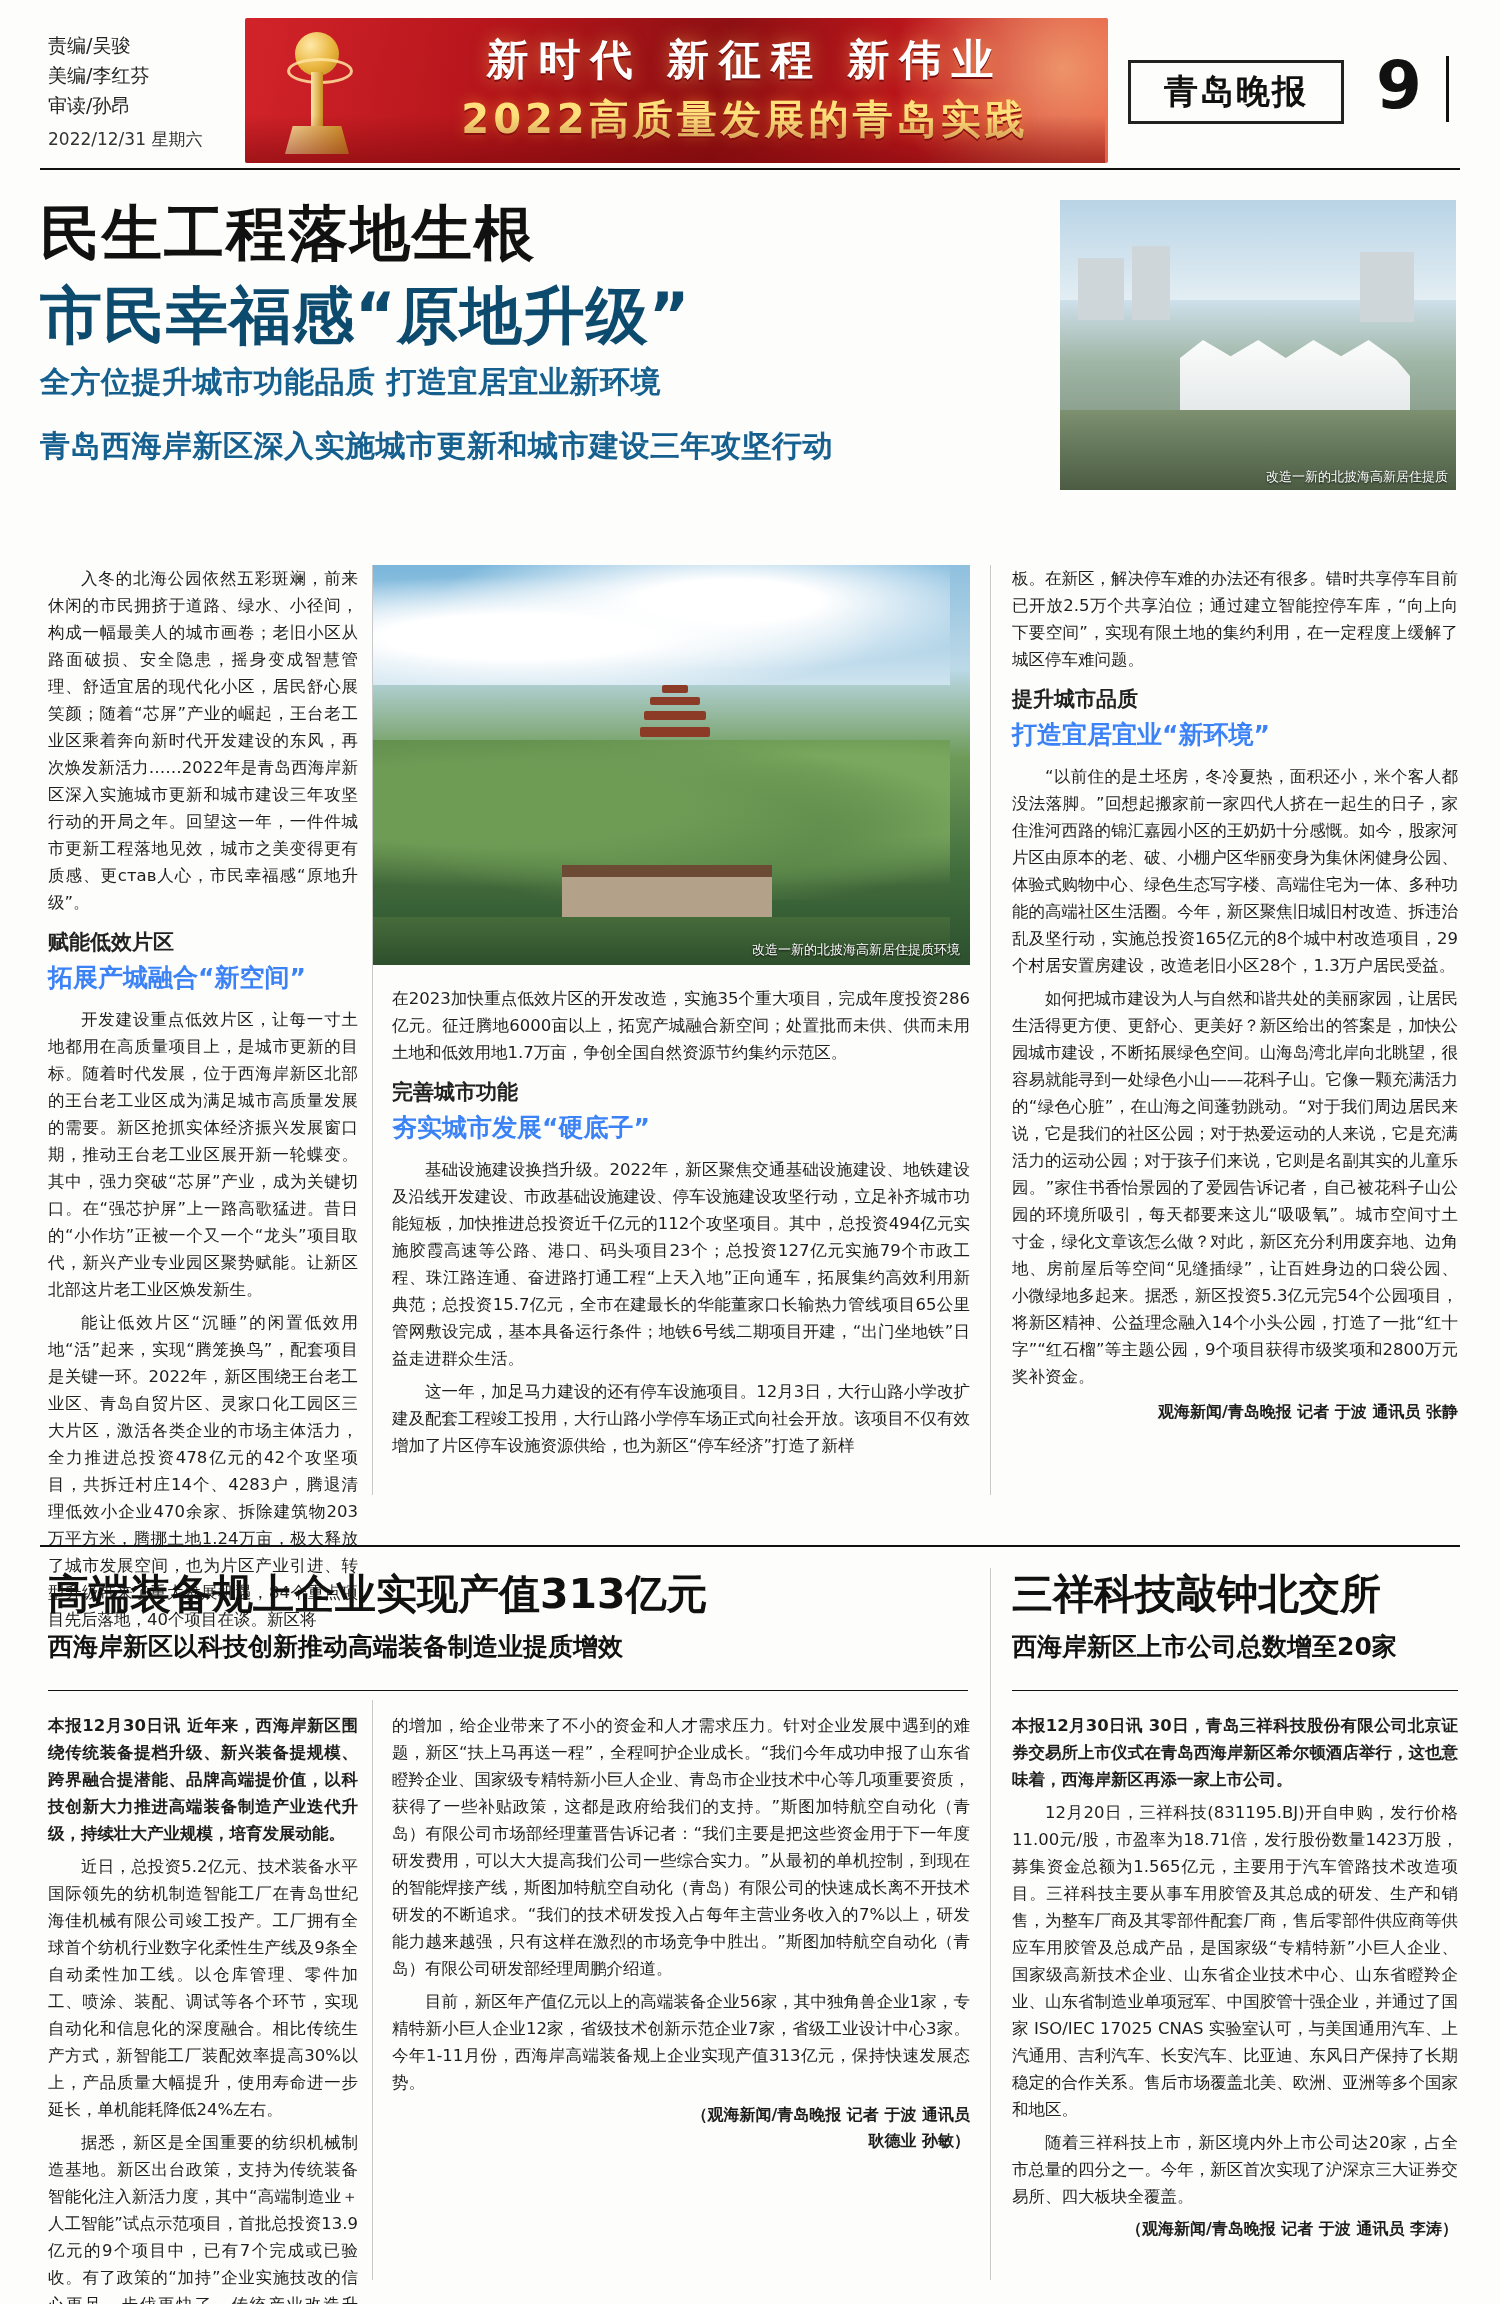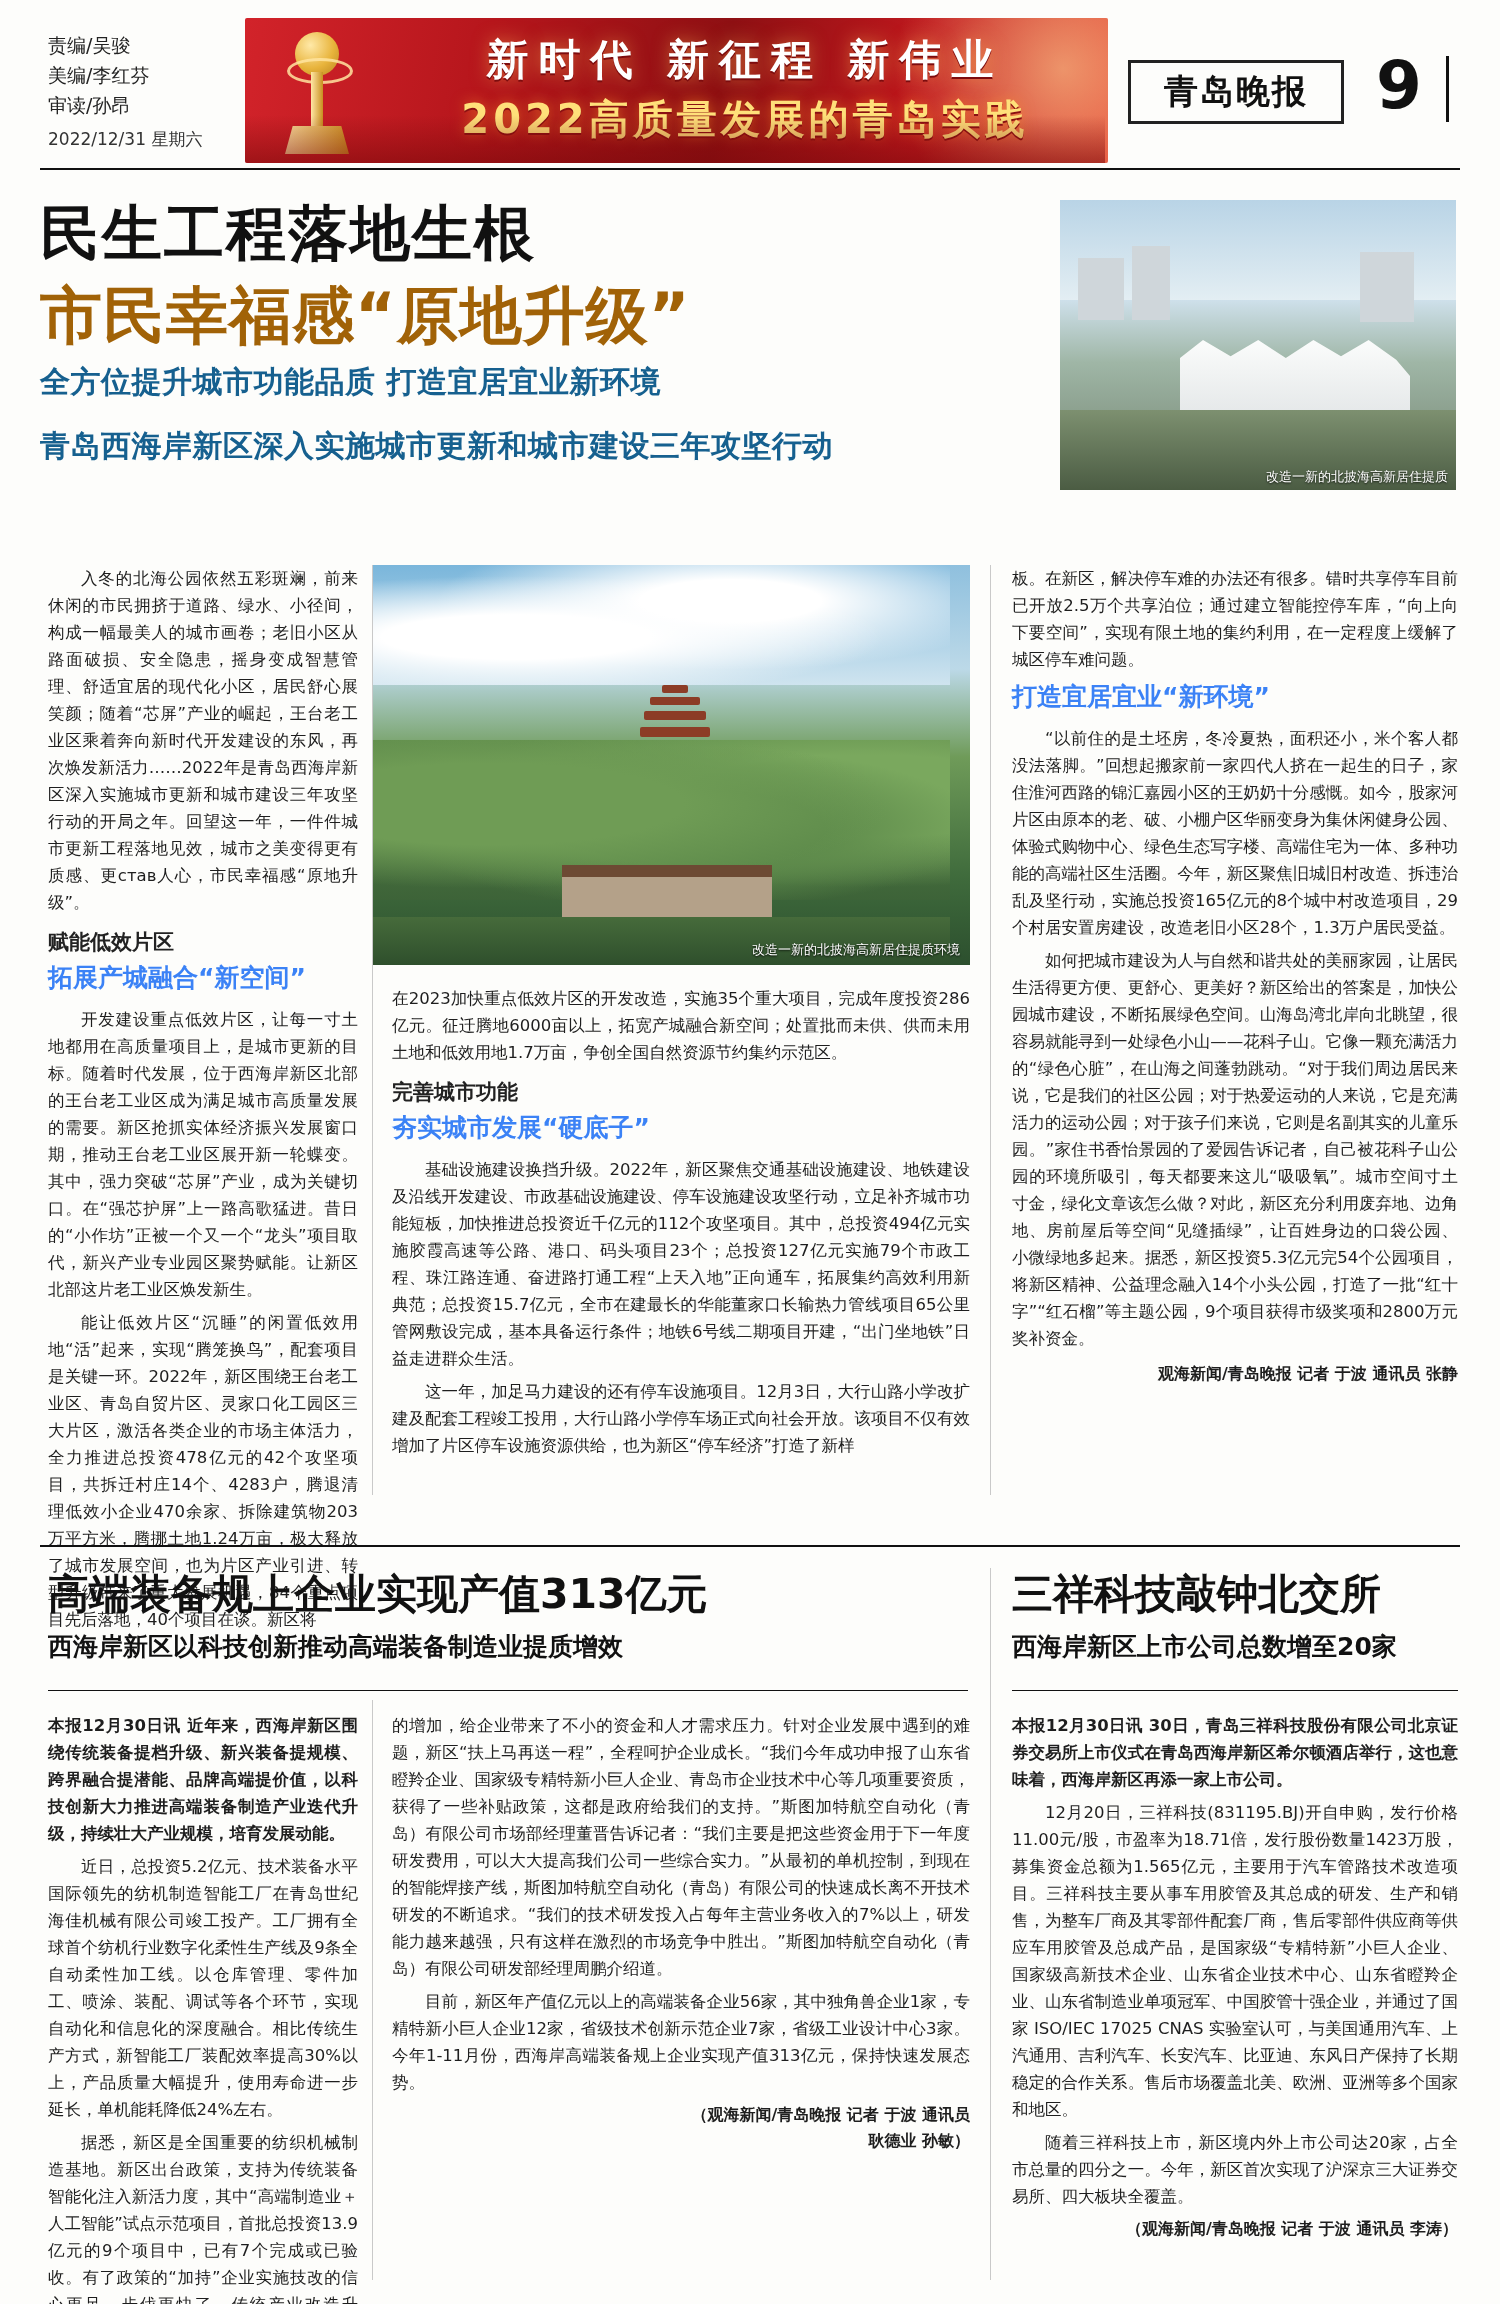--- a/index.html
+++ b/index.html
@@ -33,21 +33,21 @@
   .mh-right{position:absolute;left:1128px;top:52px;width:330px;height:76px;}
   .paper-name{position:absolute;left:0;top:8px;width:210px;height:58px;border:3px solid #222;
     display:flex;align-items:center;justify-content:center;font-weight:bold;font-size:34px;letter-spacing:2px;color:#111;}
   .page-no{position:absolute;left:248px;top:-2px;font-weight:bold;font-size:66px;color:#111;line-height:72px;}
   .mh-right .vbar{position:absolute;left:318px;top:4px;width:3px;height:66px;background:#111;}
   .mh-rule{position:absolute;left:40px;top:168px;width:1420px;height:2px;background:#111;}
 
   
   .head-wrap{position:absolute;left:40px;top:196px;width:930px;}
   .h1{font-size:60px;font-weight:bold;letter-spacing:2px;color:#111;line-height:74px;}
-  .h2{font-size:62px;font-weight:bold;letter-spacing:1px;color:#a16207;line-height:80px;margin-top:6px;}
+  .h2{font-size:62px;font-weight:bold;letter-spacing:1px;color:#0c4a6e;line-height:80px;margin-top:6px;}
   .sub{margin-top:16px;font-size:30px;line-height:48px;color:#16608f;font-weight:bold;letter-spacing:.5px;}
 
   
   .photo{position:absolute;overflow:hidden;}
   .cap{position:absolute;bottom:4px;right:8px;font-size:13px;color:#fff;text-shadow:0 1px 2px rgba(0,0,0,.8);}
   .ph-top{left:1060px;top:200px;width:396px;height:290px;
     background:linear-gradient(to bottom,#bcd7e8 0%,#cfe1ec 34%,#9fb6a6 56%,#6f7f6b 100%);}
   .ph-top .sky{position:absolute;left:0;top:0;width:400px;height:100px;background:linear-gradient(to bottom,#b9d4e6,#e3eef3);}
   .ph-top .bldg{position:absolute;background:#cfd6da;}
   .ph-top .letters{position:absolute;left:120px;top:140px;width:230px;height:90px;
@@ -169,20 +169,21 @@
   <div class="col" style="left:392px;top:985px;width:578px;">
     <p>在2023加快重点低效片区的开发改造，实施35个重大项目，完成年度投资286亿元。征迁腾地6000亩以上，拓宽产城融合新空间；处置批而未供、供而未用土地和低效用地1.7万亩，争创全国自然资源节约集约示范区。</p>
     <div class="sh1">完善城市功能</div>
     <div class="sh2">夯实城市发展“硬底子”</div>
     <p class="ind">基础设施建设换挡升级。2022年，新区聚焦交通基础设施建设、地铁建设及沿线开发建设、市政基础设施建设、停车设施建设攻坚行动，立足补齐城市功能短板，加快推进总投资近千亿元的112个攻坚项目。其中，总投资494亿元实施胶霞高速等公路、港口、码头项目23个；总投资127亿元实施79个市政工程、珠江路连通、奋进路打通工程“上天入地”正向通车，拓展集约高效利用新典范；总投资15.7亿元，全市在建最长的华能董家口长输热力管线项目65公里管网敷设完成，基本具备运行条件；地铁6号线二期项目开建，“出门坐地铁”日益走进群众生活。</p>
     <p class="ind">这一年，加足马力建设的还有停车设施项目。12月3日，大行山路小学改扩建及配套工程竣工投用，大行山路小学停车场正式向社会开放。该项目不仅有效增加了片区停车设施资源供给，也为新区“停车经济”打造了新样</p>
   </div>
 
   <div class="col" style="left:1012px;top:565px;width:446px;">
     <p>板。在新区，解决停车难的办法还有很多。错时共享停车目前已开放2.5万个共享泊位；通过建立智能控停车库，“向上向下要空间”，实现有限土地的集约利用，在一定程度上缓解了城区停车难问题。</p>
+    <div class="sh1">提升城市品质</div>
     <div class="sh2">打造宜居宜业“新环境”</div>
     <p class="ind">“以前住的是土坯房，冬冷夏热，面积还小，米个客人都没法落脚。”回想起搬家前一家四代人挤在一起生的日子，家住淮河西路的锦汇嘉园小区的王奶奶十分感慨。如今，股家河片区由原本的老、破、小棚户区华丽变身为集休闲健身公园、体验式购物中心、绿色生态写字楼、高端住宅为一体、多种功能的高端社区生活圈。今年，新区聚焦旧城旧村改造、拆违治乱及坚行动，实施总投资165亿元的8个城中村改造项目，29个村居安置房建设，改造老旧小区28个，1.3万户居民受益。</p>
     <p class="ind">如何把城市建设为人与自然和谐共处的美丽家园，让居民生活得更方便、更舒心、更美好？新区给出的答案是，加快公园城市建设，不断拓展绿色空间。山海岛湾北岸向北眺望，很容易就能寻到一处绿色小山——花科子山。它像一颗充满活力的“绿色心脏”，在山海之间蓬勃跳动。“对于我们周边居民来说，它是我们的社区公园；对于热爱运动的人来说，它是充满活力的运动公园；对于孩子们来说，它则是名副其实的儿童乐园。”家住书香怡景园的了爱园告诉记者，自己被花科子山公园的环境所吸引，每天都要来这儿“吸吸氧”。城市空间寸土寸金，绿化文章该怎么做？对此，新区充分利用废弃地、边角地、房前屋后等空间“见缝插绿”，让百姓身边的口袋公园、小微绿地多起来。据悉，新区投资5.3亿元完54个公园项目，将新区精神、公益理念融入14个小头公园，打造了一批“红十字”“红石榴”等主题公园，9个项目获得市级奖项和2800万元奖补资金。</p>
     <div class="byline">观海新闻/青岛晚报 记者 于波 通讯员 张静</div>
   </div>
 
   <div class="hrule" style="left:40px;top:1545px;width:1420px;height:2px;background:#111;"></div>
 
   <div class="lh" style="left:48px;top:1568px;width:920px;">
     <div class="t">高端装备规上企业实现产值313亿元</div>

